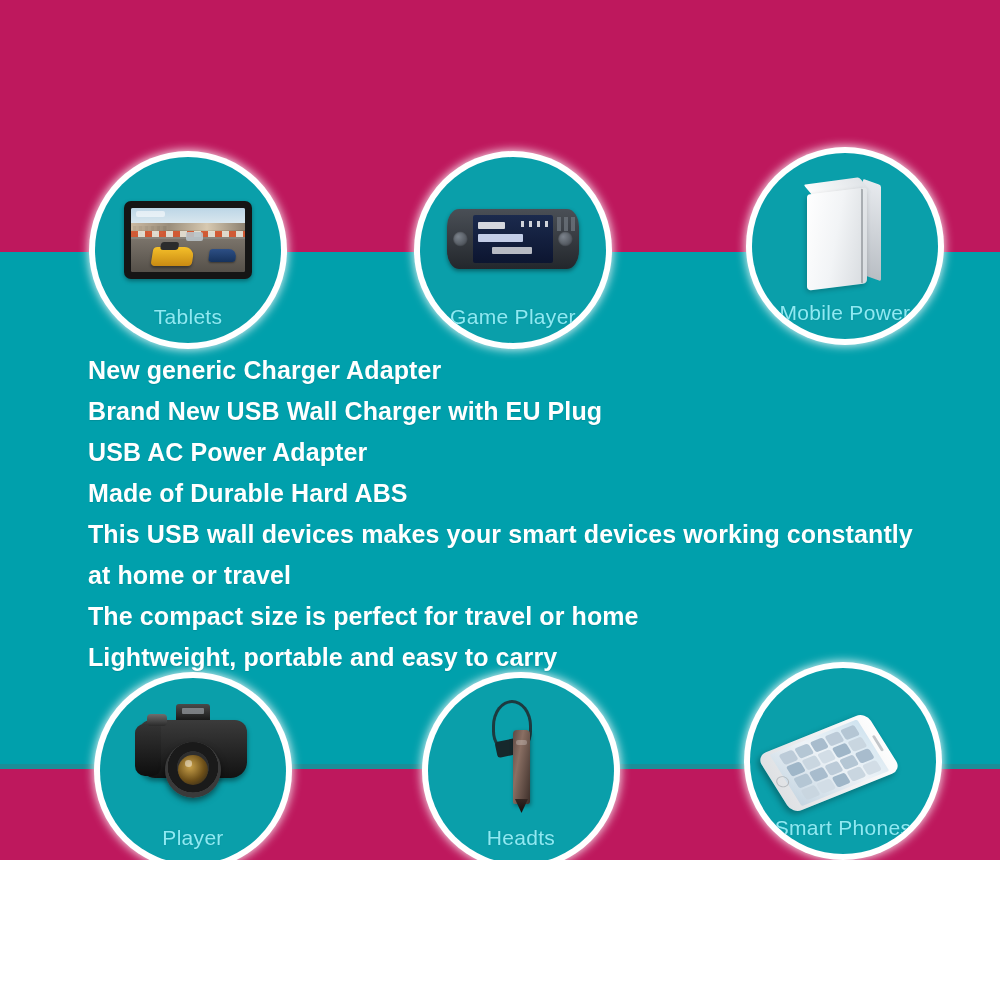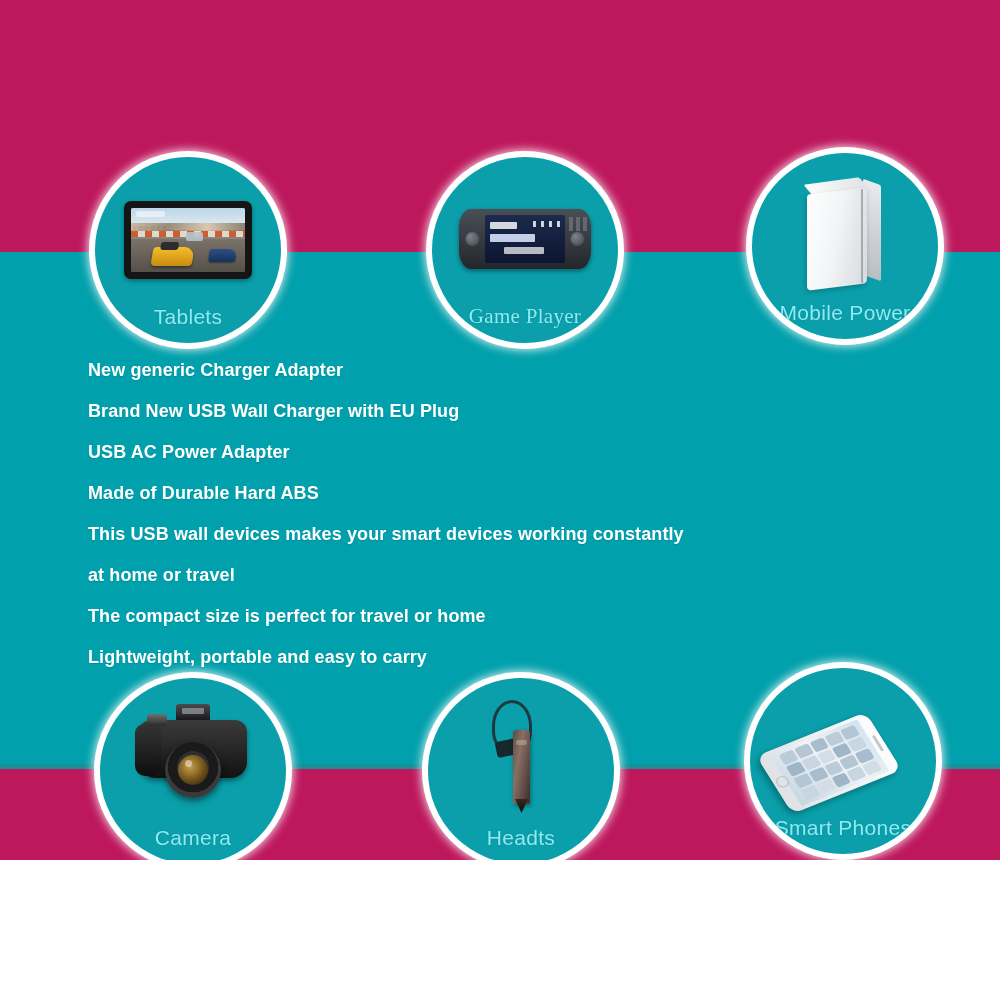--- a/index.html
+++ b/index.html
@@ -44,21 +44,21 @@
   .art{
     position:absolute;
     left:0;right:0;
     top:18px;
     height:106px;
     z-index:2;
   }
 
   
   #c-tablets     {left:95px; top:157px;}
-  #c-gameplayer  {left:432px;top:157px;font-family:Liberation Serif, serif;}
+  #c-gameplayer  {left:420px;top:157px;}
   #c-mobilepower {left:752px;top:153px;}
   #c-camera      {left:100px;top:678px;}
   #c-headsets    {left:428px;top:678px;}
   #c-smartphones {left:750px;top:668px;}
 
   
   .tablet-body{
     position:absolute;left:50%;top:26px;transform:translateX(-50%);
     width:128px;height:78px;
     background:#151515;
@@ -231,21 +231,21 @@
     width:20px;height:3px;background:#c2c6ca;border-radius:2px;}
 
   
   #copy{
     position:absolute;left:88px;top:350px;width:850px;
     z-index:5;
   }
   .copy-line{
     color:#ffffff;
     font-weight:bold;
-    font-size:18px;
+    font-size:25px;
     line-height:41px;
     letter-spacing:.1px;
     white-space:nowrap;
     text-shadow:0 1px 1px rgba(0,0,0,.10);
   }
 </style>
 </head>
 <body>
 
 <div id="stage">
@@ -317,21 +317,21 @@
       <div class="cam-wrap">
         <div class="cam-flash"></div>
         <div class="cam-body"></div>
         <div class="cam-grip"></div>
         <div class="cam-dial"></div>
         <div class="cam-lens">
             <div class="cam-glass"></div>
           </div>
       </div>
     </div>
-    <div class="circle-label">Camera</div>
+    <div class="circle-label">Player</div>
   </div>
 
   <div class="circle" id="c-headsets">
     <div class="art">
       <div class="hs-wrap">
         <div class="hs-hook"></div>
         <div class="hs-joint"></div>
         <div class="hs-body"></div>
         <div class="hs-btn"></div>
         <div class="hs-tip"></div>

